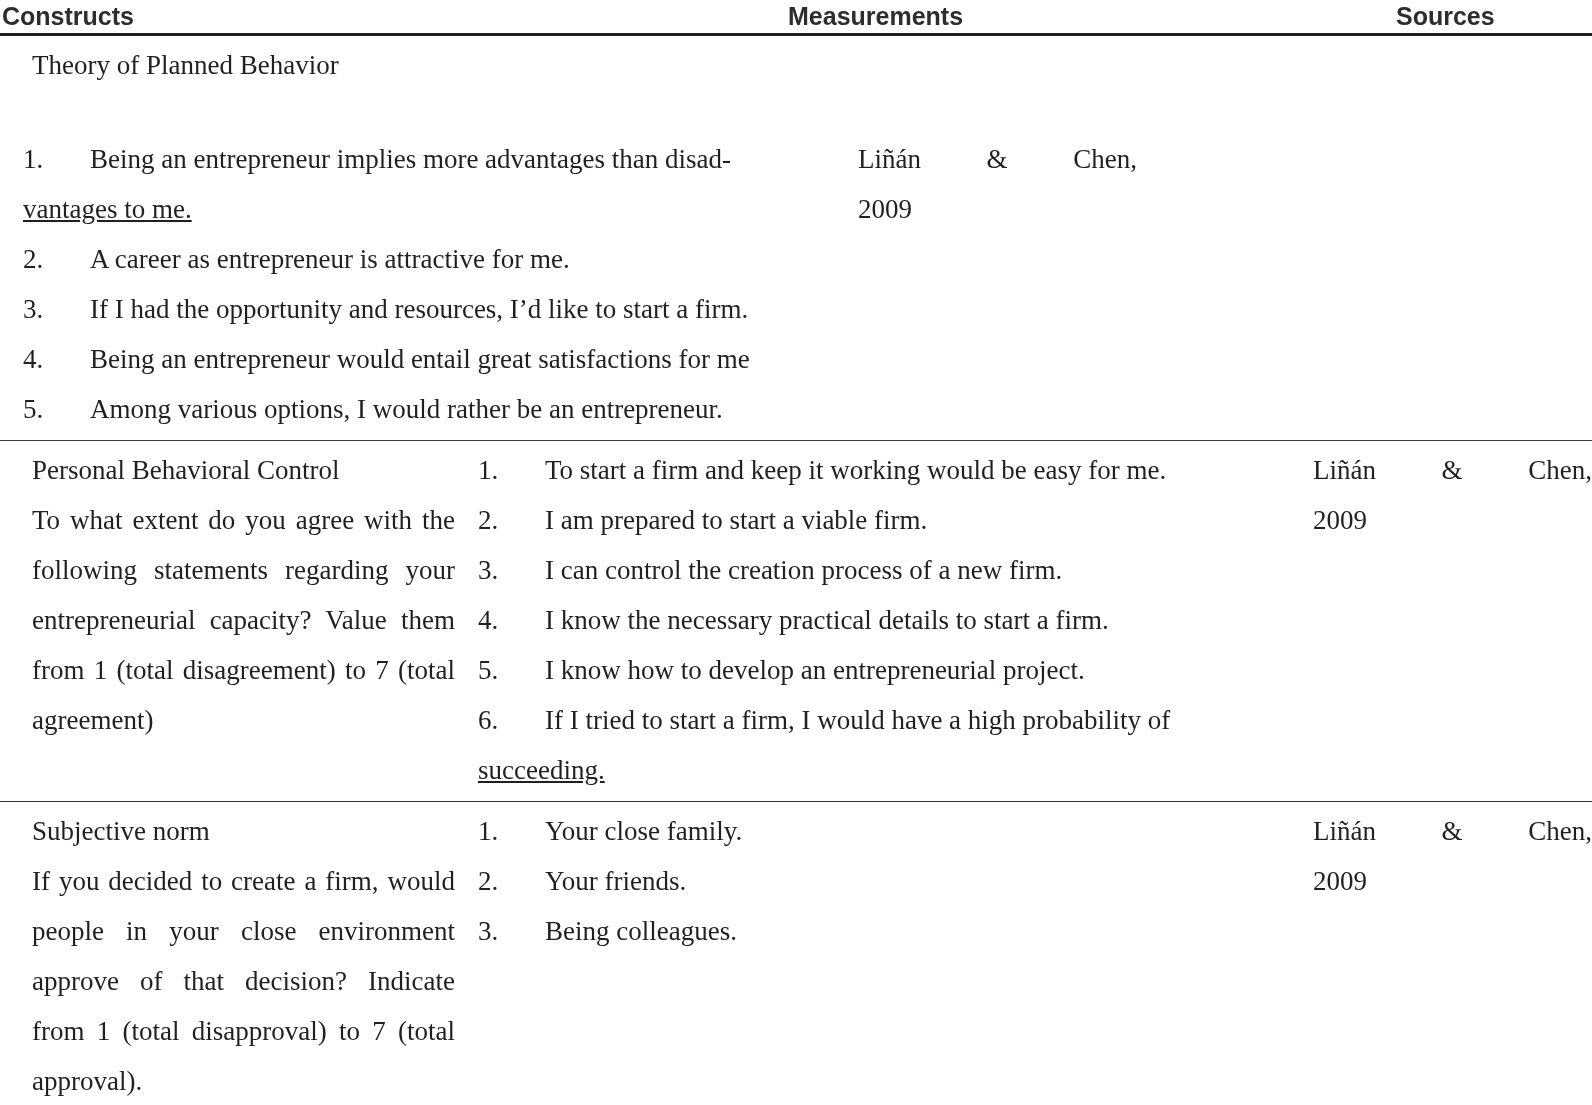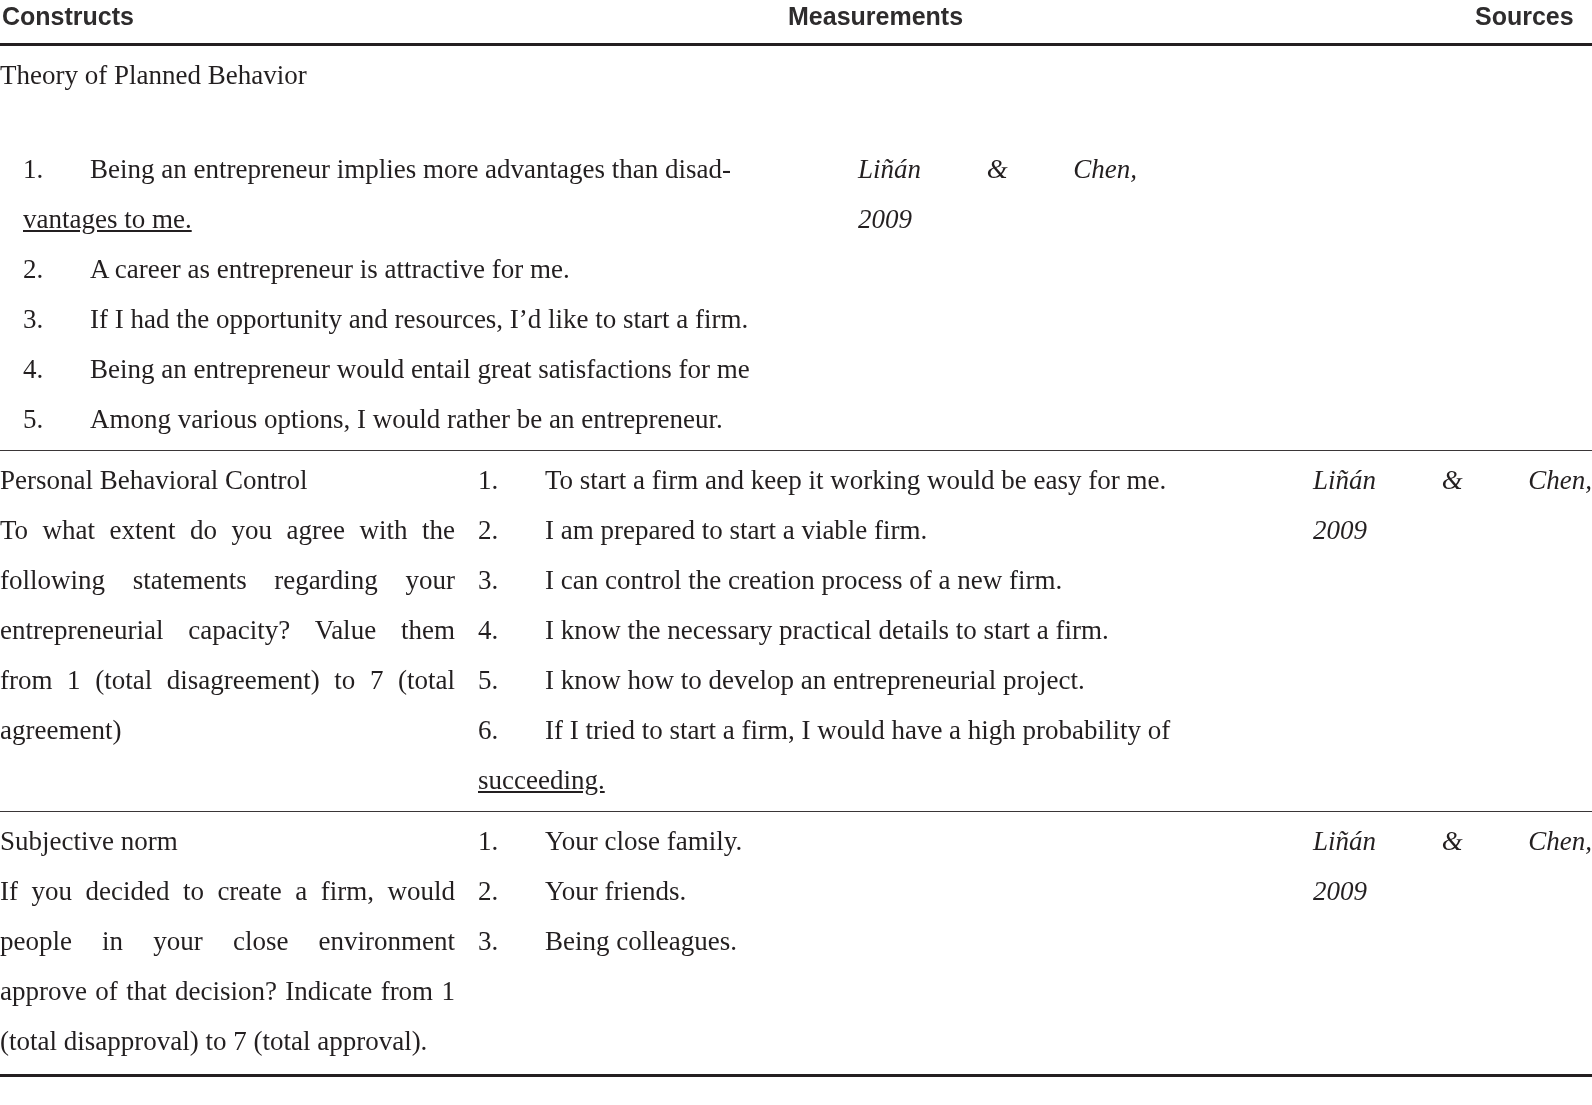--- a/index.html
+++ b/index.html
@@ -17,39 +17,39 @@
 
   .table {
     position: relative;
     width: 1592px;
     box-sizing: border-box;
   }
 
   
   .thead {
     position: relative;
-    height: 43px;
+    height: 33px;
     font-family: "Liberation Sans", "DejaVu Sans", sans-serif;
     font-weight: bold;
     font-size: 25px;
     color: #2e2c2d;
   }
   .thead .h-constructs {
     position: absolute;
     left: 2px;
     top: 2px;
   }
   .thead .h-measurements {
     position: absolute;
     left: 788px;
     top: 2px;
   }
   .thead .h-sources {
     position: absolute;
-    left: 1475px;
+    left: 1396px;
     top: 2px;
   }
 
   .rule-heavy {
     height: 0;
     border-top: 3px solid #231f20;
   }
   .rule-thin {
     height: 0;
     border-top: 1.5px solid #3a3637;
@@ -60,34 +60,34 @@
     display: flex;
     align-items: flex-start;
     font-size: 27px;
     line-height: 50px;
   }
   .col-constructs {
     width: 455px;
     flex: 0 0 455px;
     box-sizing: border-box;
     padding-right: 0;
+    padding-left: 32px;
   }
   .col-measurements {
     width: 840px;
     flex: 0 0 840px;
     box-sizing: border-box;
     padding-left: 23px;
   }
   .col-sources {
     width: 297px;
     flex: 0 0 297px;
     box-sizing: border-box;
     padding-left: 18px;
     padding-right: 0;
-    font-style: italic;
   }
 
   
   .row-intro {
     padding-top: 6px;
     padding-bottom: 42px;
   }
   .row-intro .col-constructs {
     line-height: 46px;
   }

